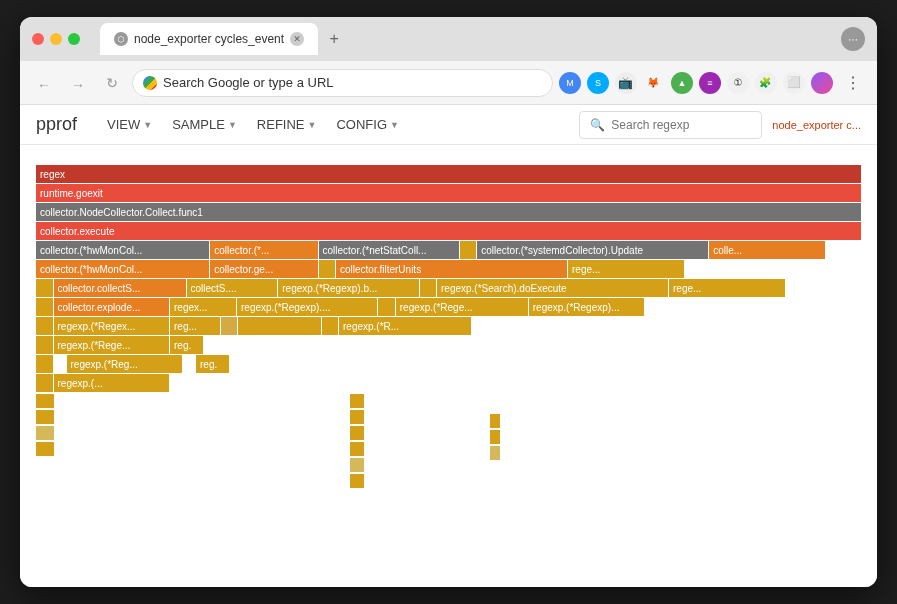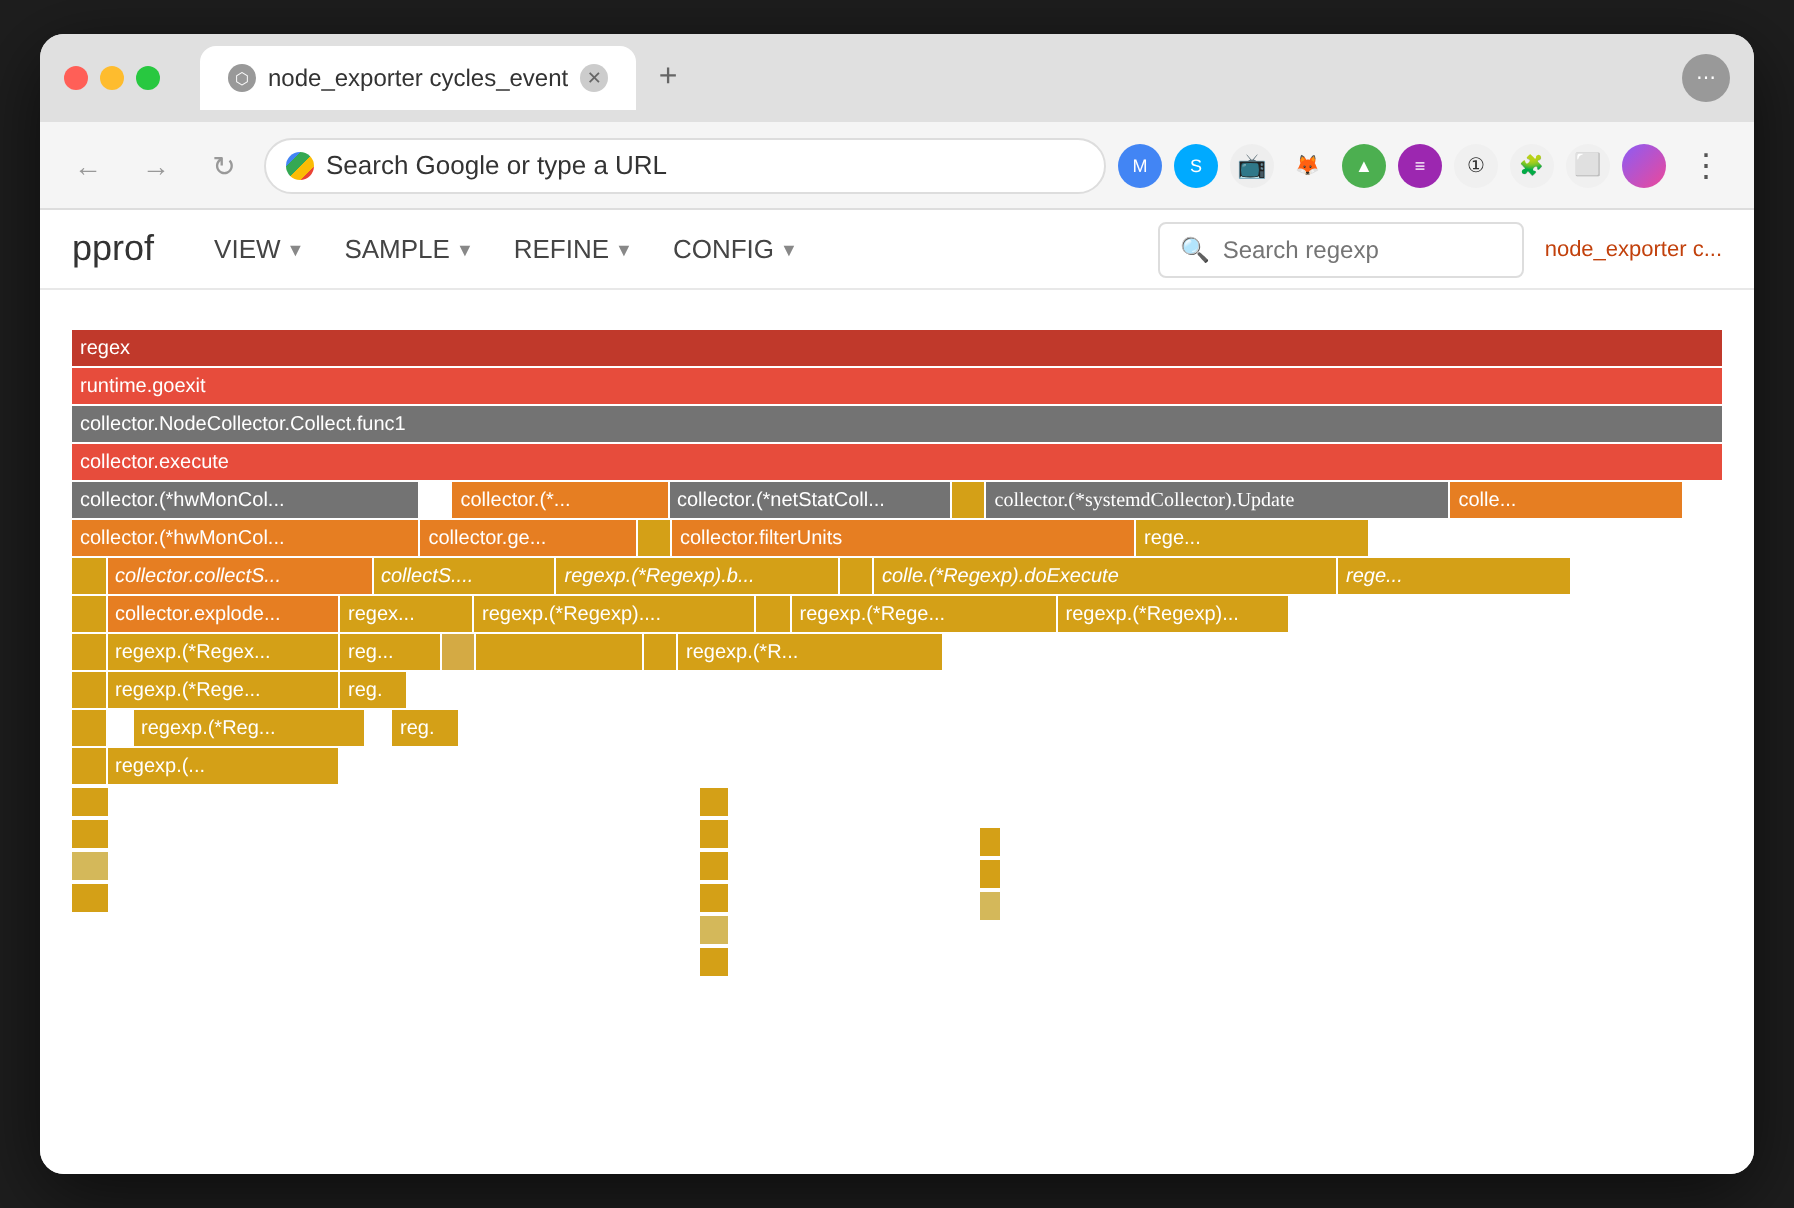--- a/index.html
+++ b/index.html
@@ -149,42 +149,42 @@
       <div class="flame-row">
         <div class="flame-bar c-orange-red" style="width:100%;">collector.NodeCollector.Collect.func1</div>
       </div>
 
       <div class="flame-row">
         <div class="flame-bar c-red" style="width:100%;">collector.execute</div>
       </div>
 
       <div class="flame-row" style="gap:1px;">
         <div class="flame-bar c-orange-red" style="width:21%;">collector.(*hwMonCol...</div>
-        <div class="flame-bar c-orange" style="width:13%;margin-left:16px;">collector.(*...</div>
+        <div class="flame-bar c-orange" style="width:13%;">collector.(*...</div>
         <div class="flame-bar c-orange-red" style="width:17%;">collector.(*netStatColl...</div>
         <div class="flame-bar c-amber" style="width:2%;"></div>
-        <div class="flame-bar c-orange-red" style="width:28%;font-family:Liberation Serif, serif;">collector.(*systemdCollector).Update</div>
+        <div class="flame-bar c-orange-red" style="width:28%;">collector.(*systemdCollector).Update</div>
         <div class="flame-bar c-orange" style="width:14%;">colle...</div>
       </div>
 
       <div class="flame-row" style="gap:1px;">
         <div class="flame-bar c-orange" style="width:21%;">collector.(*hwMonCol...</div>
         <div class="flame-bar c-orange" style="width:13%;">collector.ge...</div>
         <div class="flame-bar c-amber" style="width:2%;"></div>
         <div class="flame-bar c-orange" style="width:28%;">collector.filterUnits</div>
         <div class="flame-bar c-amber" style="width:14%;">rege...</div>
       </div>
 
-      <div class="flame-row" style="gap:1px;font-style:italic;">
+      <div class="flame-row" style="gap:1px;">
         <div class="flame-bar c-amber" style="width:2%;"></div>
         <div class="flame-bar c-orange" style="width:16%;">collector.collectS...</div>
         <div class="flame-bar c-amber" style="width:11%;">collectS....</div>
         <div class="flame-bar c-amber" style="width:17%;">regexp.(*Regexp).b...</div>
         <div class="flame-bar c-amber" style="width:2%;"></div>
-        <div class="flame-bar c-amber" style="width:28%;">colle.(*Regexp).doExecute</div>
+        <div class="flame-bar c-amber" style="width:28%;">regexp.(*Search).doExecute</div>
         <div class="flame-bar c-amber" style="width:14%;">rege...</div>
       </div>
 
       <div class="flame-row" style="gap:1px;">
         <div class="flame-bar c-amber" style="width:2%;"></div>
         <div class="flame-bar c-orange" style="width:14%;">collector.explode...</div>
         <div class="flame-bar c-amber" style="width:8%;">regex...</div>
         <div class="flame-bar c-amber" style="width:17%;">regexp.(*Regexp)....</div>
         <div class="flame-bar c-amber" style="width:2%;"></div>
         <div class="flame-bar c-amber" style="width:16%;">regexp.(*Rege...</div>

